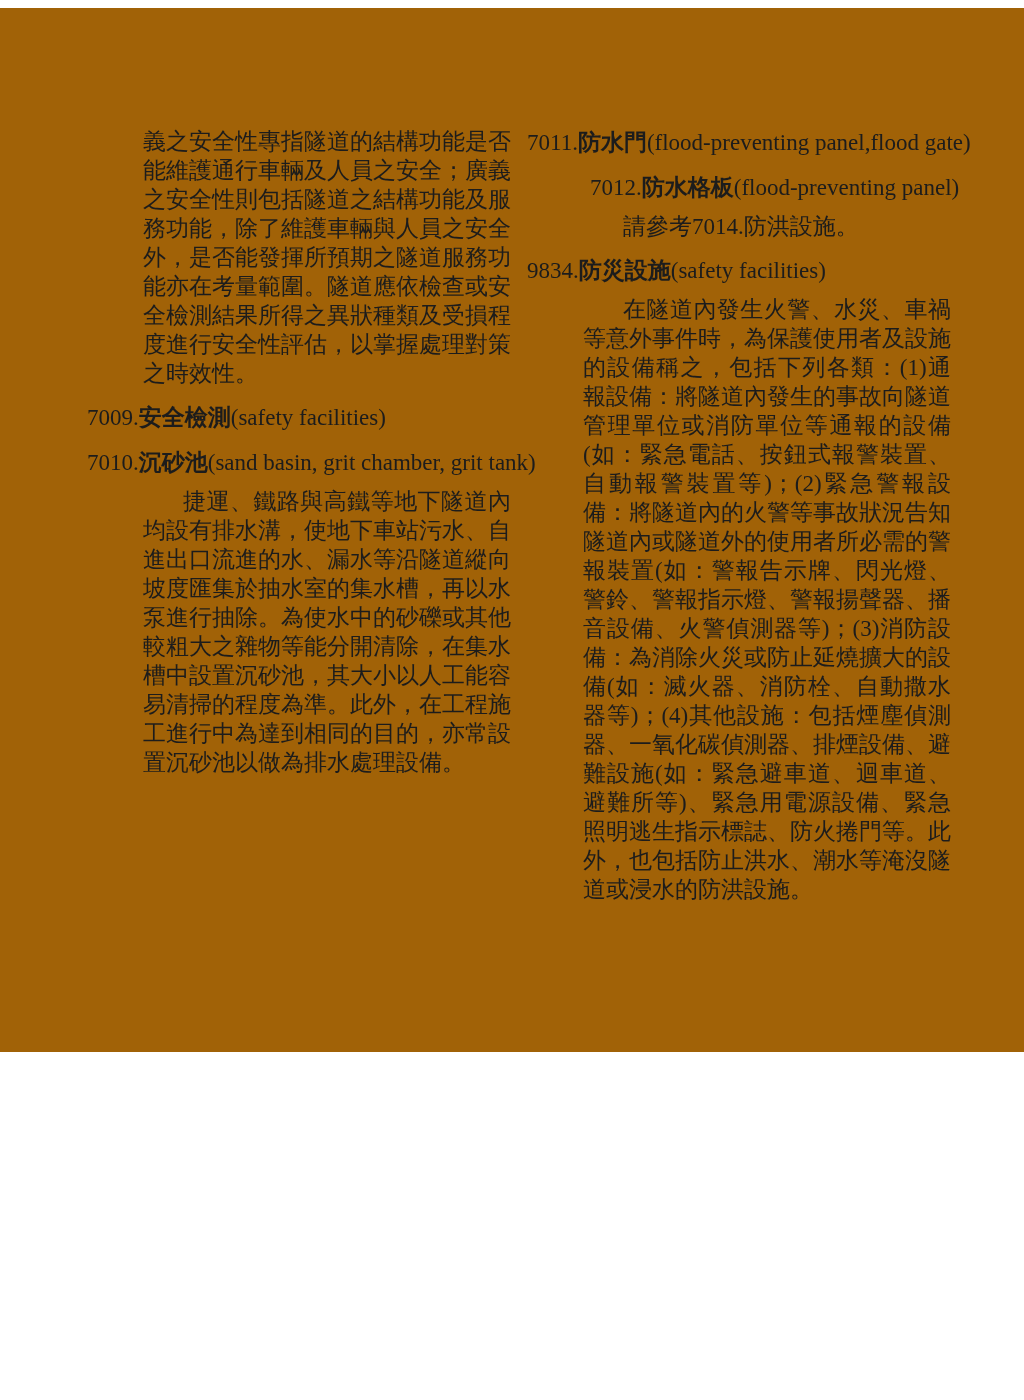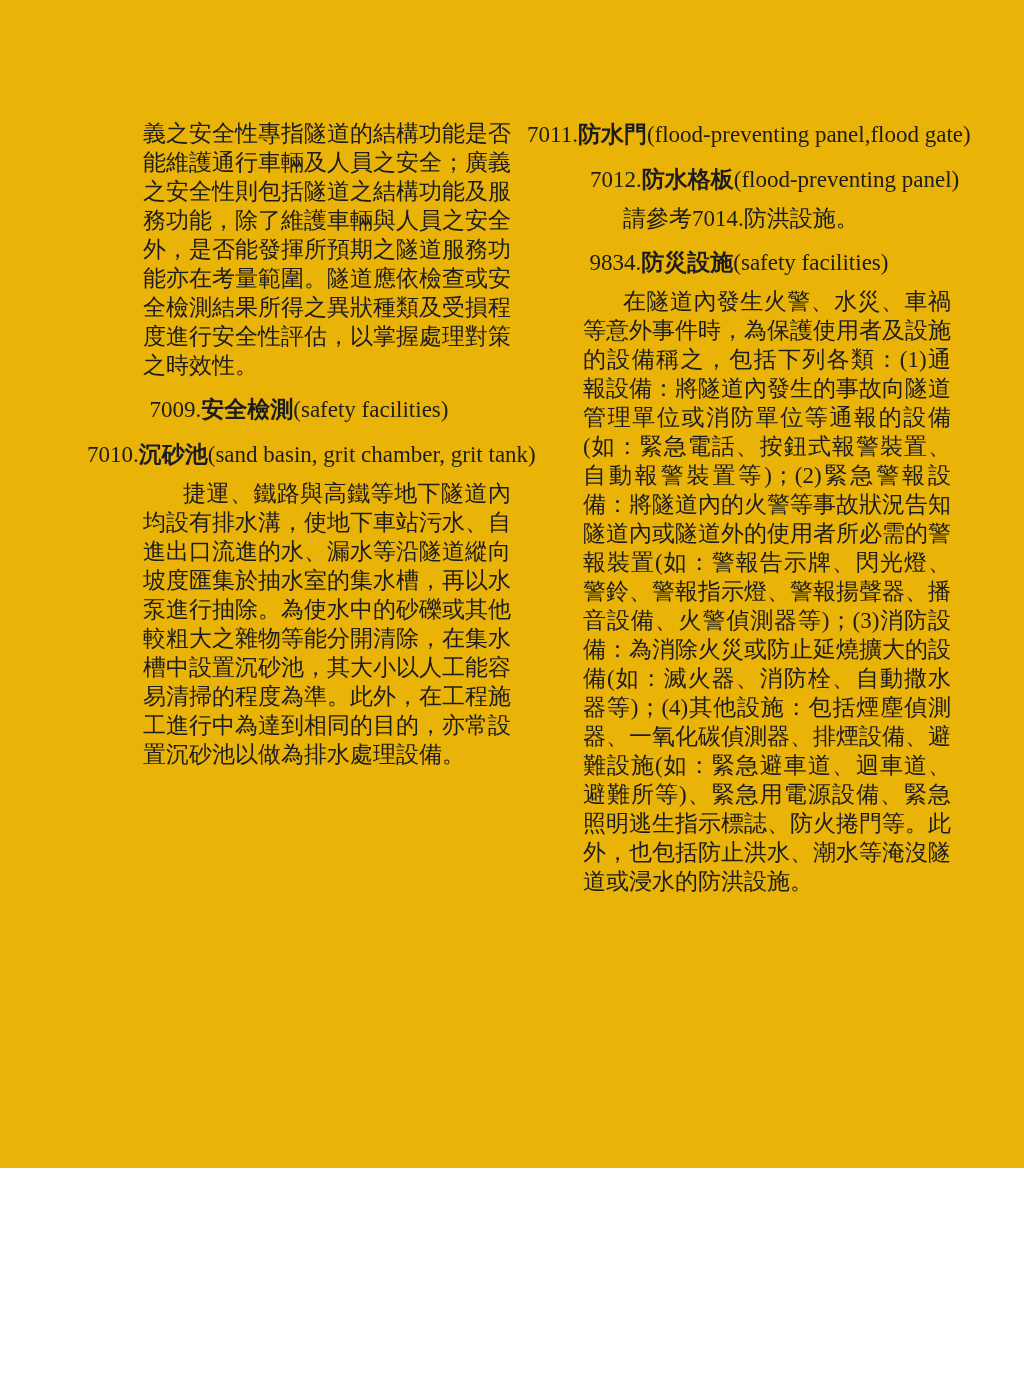--- a/index.html
+++ b/index.html
@@ -3,25 +3,26 @@
 <meta charset="utf-8">
 <style>
   html, body {
     margin: 0;
     padding: 0;
     background: #ffffff;
   }
   .page {
     position: relative;
     width: 1024px;
-    height: 1168px;
-    background: #eab308;
+    height: 1044px;
+    background: #a16207;
     color: #1c1c1c;
     font-family: "Liberation Serif", "DejaVu Serif", serif;
     overflow: hidden;
+    margin-top: 8px;
   }
   .col {
     position: absolute;
     top: 119px;
     width: 424px;
   }
   .col-left  { left: 87px; }
   .col-right { left: 527px; }
 
   .def {
@@ -37,21 +38,20 @@
 
   .entry { margin-top: 14px; }
   .entry.first { margin-top: 0; }
 
   .heading {
     margin: 0 0 9px 0;
     font-size: 23px;
     line-height: 30px;
     font-weight: normal;
     white-space: nowrap;
-    text-align: center;
   }
   .heading .num,
   .heading .eng {
     font-family: "Liberation Serif", "DejaVu Serif", serif;
   }
   .heading .term {
     font-weight: bold;
     font-family: "Liberation Sans", "DejaVu Sans", sans-serif;
   }
   .heading.indented { margin-left: 63px; }

